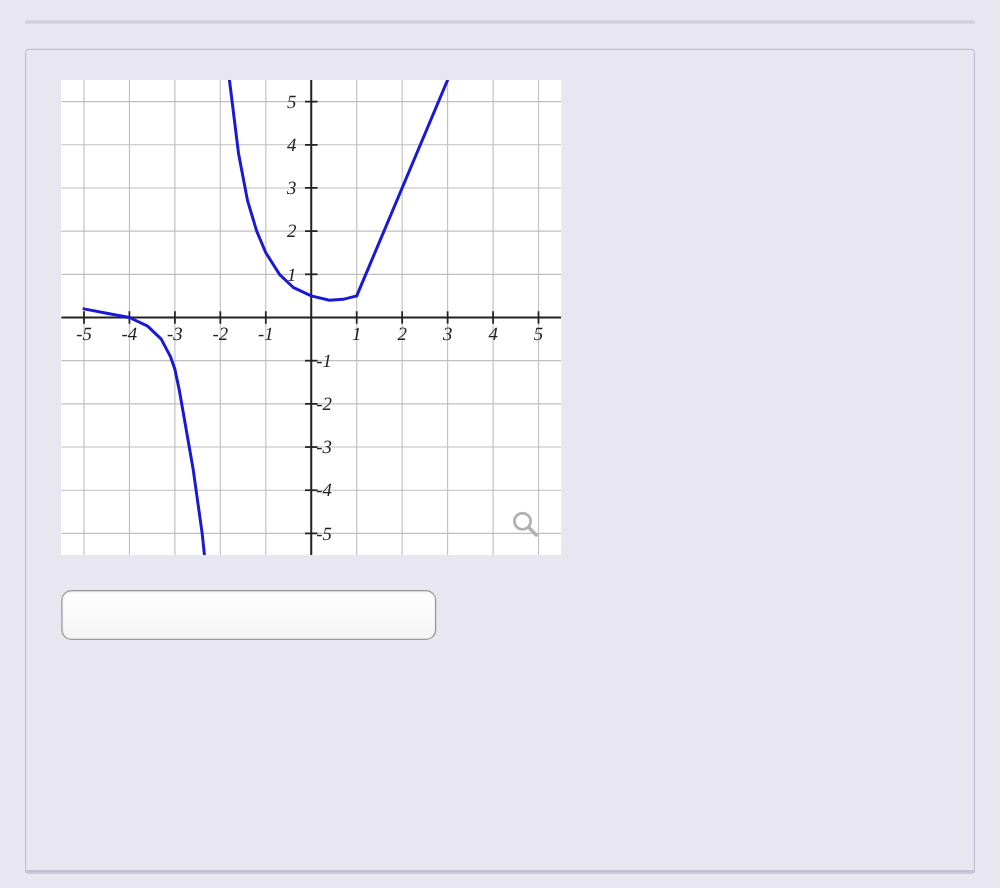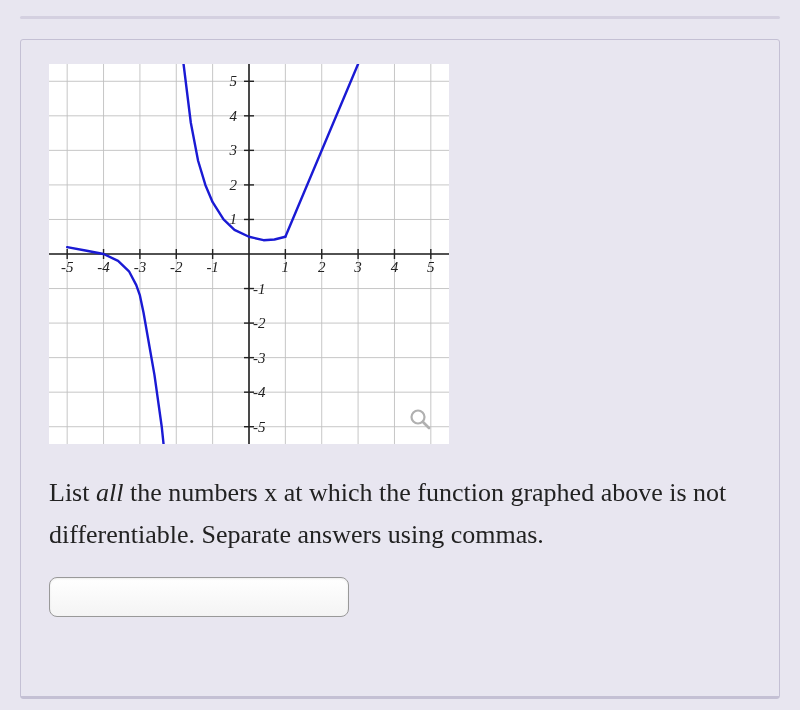--- a/index.html
+++ b/index.html
@@ -160,20 +160,17 @@
         <path d="M236.36 172.73 L309.09 0.00 " fill="none" stroke="#1a1ad4" stroke-width="2.4" clip-path="url(#plotclip)" stroke-linejoin="round" stroke-linecap="round"></path>
       </svg>
     <span class="magnify">
       <svg width="22" height="22" viewBox="0 0 22 22">
         <circle cx="9" cy="9" r="6.5" fill="none" stroke="#b0b0b0" stroke-width="2.2"></circle>
         <line x1="14" y1="14" x2="20" y2="20" stroke="#b0b0b0" stroke-width="2.6" stroke-linecap="round"></line>
       </svg>
     </span>
   </div>
 
-  <p class="question-text">
-    <span>List </span><em>all</em><span> the numbers x at which the function graphed above is not differentiable. Separate answers using commas.</span>
-  </p>
 
   <input type="text" class="answer-input" value="" style="">
 
   <div class="bottom-border"></div>
 </div>
 
 </body></html>

